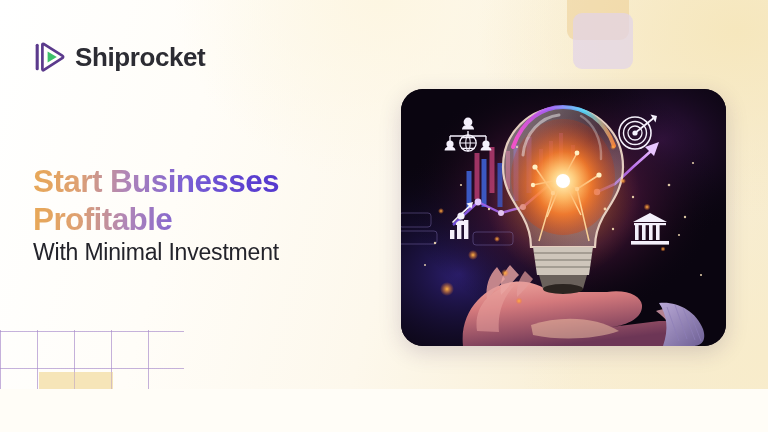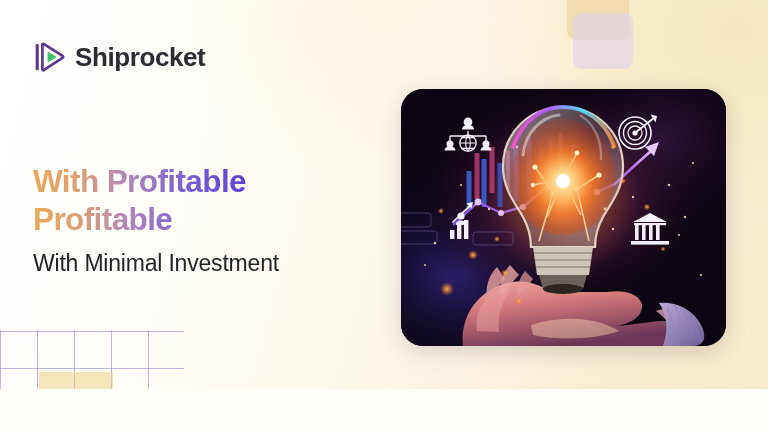--- a/index.html
+++ b/index.html
@@ -109,21 +109,21 @@
     background-image: linear-gradient(96deg,
         #e8a856 0%, #dfa171 13%, #b086b8 27%,
         #7a5fd4 44%, #5b3fd0 62%, #4a2fcb 82%, #4527c9 100%);
     -webkit-background-clip: text;
     background-clip: text;
     color: transparent;
     -webkit-text-fill-color: transparent;
     display: block;
   }
   .subhead {
-    margin-top: 11px;
+    margin-top: 0;
     font-size: 23px;
     font-weight: 400;
     line-height: 28px;
     letter-spacing: -0.2px;
     color: #23232a;
   }
 
   
   .hero-card {
     position: absolute;
@@ -153,21 +153,21 @@
       <svg class="logo-mark" viewBox="0 0 34 34" xmlns="http://www.w3.org/2000/svg">
         <path d="M3.2 5.2 L3.2 28.8" stroke="#5b3a8c" stroke-width="3.1" stroke-linecap="round" fill="none"></path>
         <path d="M8.4 4.6 C8.4 4.0 9.0 3.6 9.6 3.9 L28.6 15.9 C29.3 16.3 29.3 17.4 28.6 17.9 L9.6 30.1 C9.0 30.5 8.4 30.0 8.4 29.3 Z" fill="none" stroke="#5b3a8c" stroke-width="2.7" stroke-linejoin="round"></path>
         <path d="M13.6 11.6 L22.8 17.0 L13.6 22.4 Z" fill="#3ec06a"></path>
       </svg>
     </span>
     <span class="logo-word">Shiprocket</span>
   </div>
 
   <div class="headline">
-    <span class="head-grad">With Profitable</span>
+    <span class="head-grad">Start Businesses</span>
     <span class="head-grad">Profitable</span>
     <div class="subhead">With Minimal Investment</div>
   </div>
 
   <div class="hero-card">
     <svg class="hero-svg" viewBox="0 0 325 257" xmlns="http://www.w3.org/2000/svg">
       <defs>
         <radialGradient id="bgGlowA" cx="50%" cy="42%" r="48%">
           <stop offset="0%" stop-color="#8b2f12" stop-opacity=".95"></stop>
           <stop offset="45%" stop-color="#431436" stop-opacity=".75"></stop>

